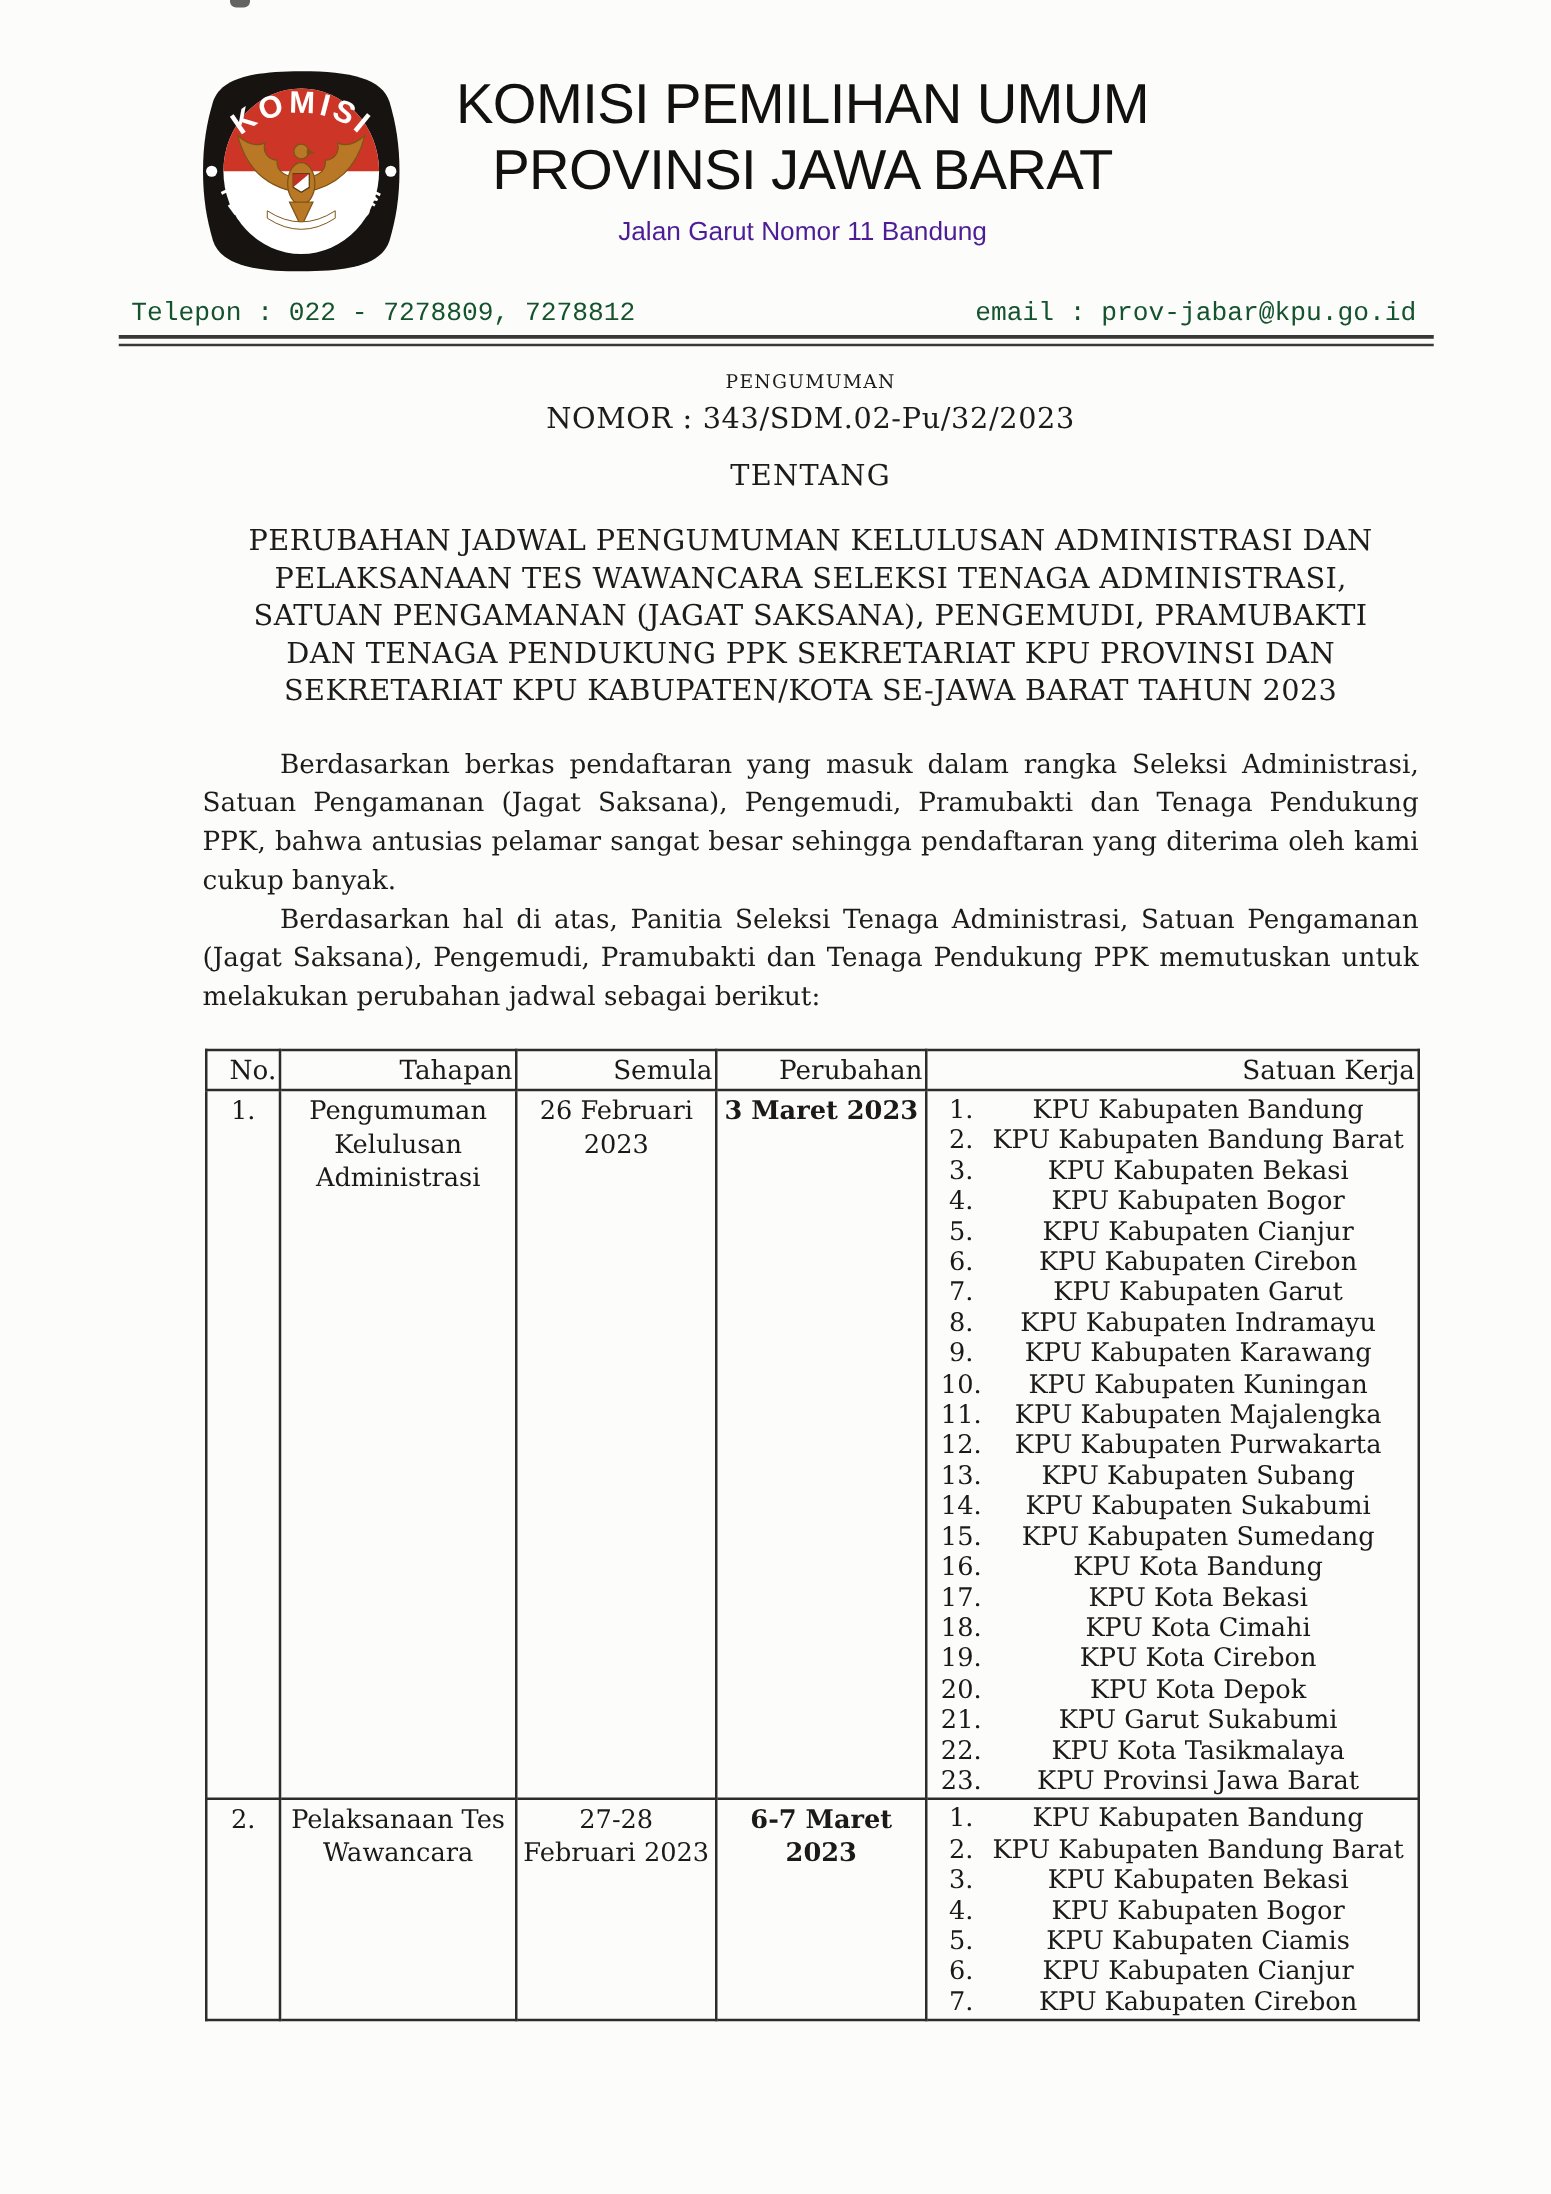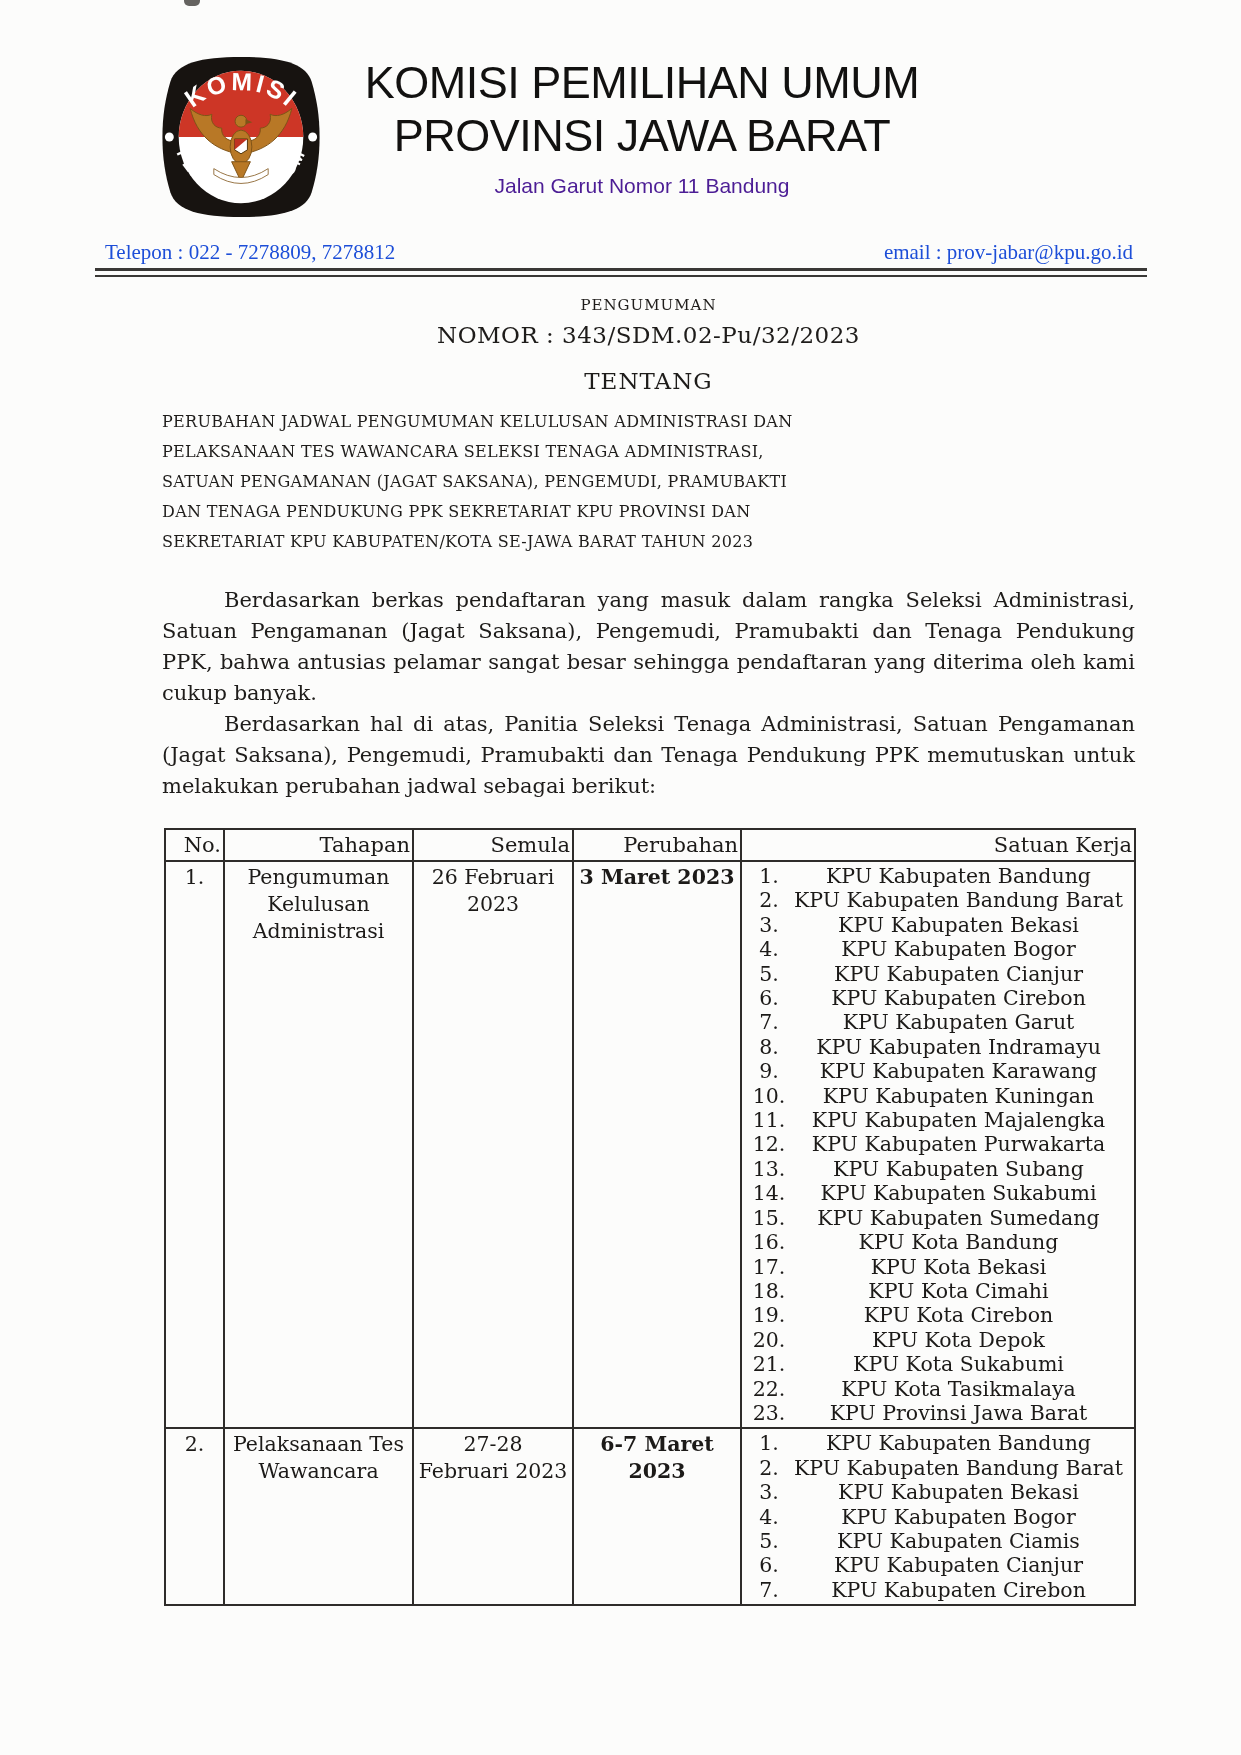--- a/index.html
+++ b/index.html
@@ -24,32 +24,32 @@
   }
   .org-line1, .org-line2 {
     font-size:45px; font-weight:normal; letter-spacing:-0.5px; line-height:50px;
     white-space:nowrap;
   }
   .org-line2 { margin-top:3px; }
   .org-addr { font-size:21px; margin-top:13px; color:#4c1d95; }
   .contact-row {
     position:absolute; left:105px; top:240px; width:1028px;
     display:flex; justify-content:space-between;
-    font-family:Liberation Serif, serif; font-size:21px; color:#1d4ed8;
+    font-family:Liberation Mono, monospace; font-size:21px; color:#14532d;
   }
   .double-rule {
     position:absolute; left:95px; top:268px; width:1052px; height:4px;
     border-top:3px solid #3a3836; border-bottom:2px solid #3a3836;
   }
   
   .content { position:absolute; left:162px; top:286px; width:973px; }
   .doc-title  { text-align:center; font-size:15px; letter-spacing:1px; margin-top:10px; }
   .doc-number { text-align:center; font-size:23px; margin-top:8px; letter-spacing:0.5px; }
   .tentang    { text-align:center; font-size:23px; margin-top:20px; letter-spacing:1px; }
-  .subject    { font-size:16px; line-height:30px; margin-top:13px; letter-spacing:0.3px; }
+  .subject    { text-align:center; font-size:23px; line-height:30px; margin-top:24px; letter-spacing:0.3px; }
   .para {
     margin:0; font-size:21px; line-height:31px;
     text-align:justify; text-indent:62px;
   }
   .para.first { margin-top:28px; }
   
   table.schedule {
     margin-top:26px; margin-left:2px;
     border-collapse:collapse; table-layout:fixed; width:970px;
     font-size:20.5px; color:#1c1a18;
@@ -245,21 +245,21 @@
                 <li>
                   <span class="num">19.</span>
                   <span class="txt">KPU Kota Cirebon</span>
                 </li>
                 <li>
                   <span class="num">20.</span>
                   <span class="txt">KPU Kota Depok</span>
                 </li>
                 <li>
                   <span class="num">21.</span>
-                  <span class="txt">KPU Kota Sukabumi</span>
+                  <span class="txt">KPU Garut Sukabumi</span>
                 </li>
                 <li>
                   <span class="num">22.</span>
                   <span class="txt">KPU Kota Tasikmalaya</span>
                 </li>
                 <li>
                   <span class="num">23.</span>
                   <span class="txt">KPU Provinsi Jawa Barat</span>
                 </li>
               </ol>

